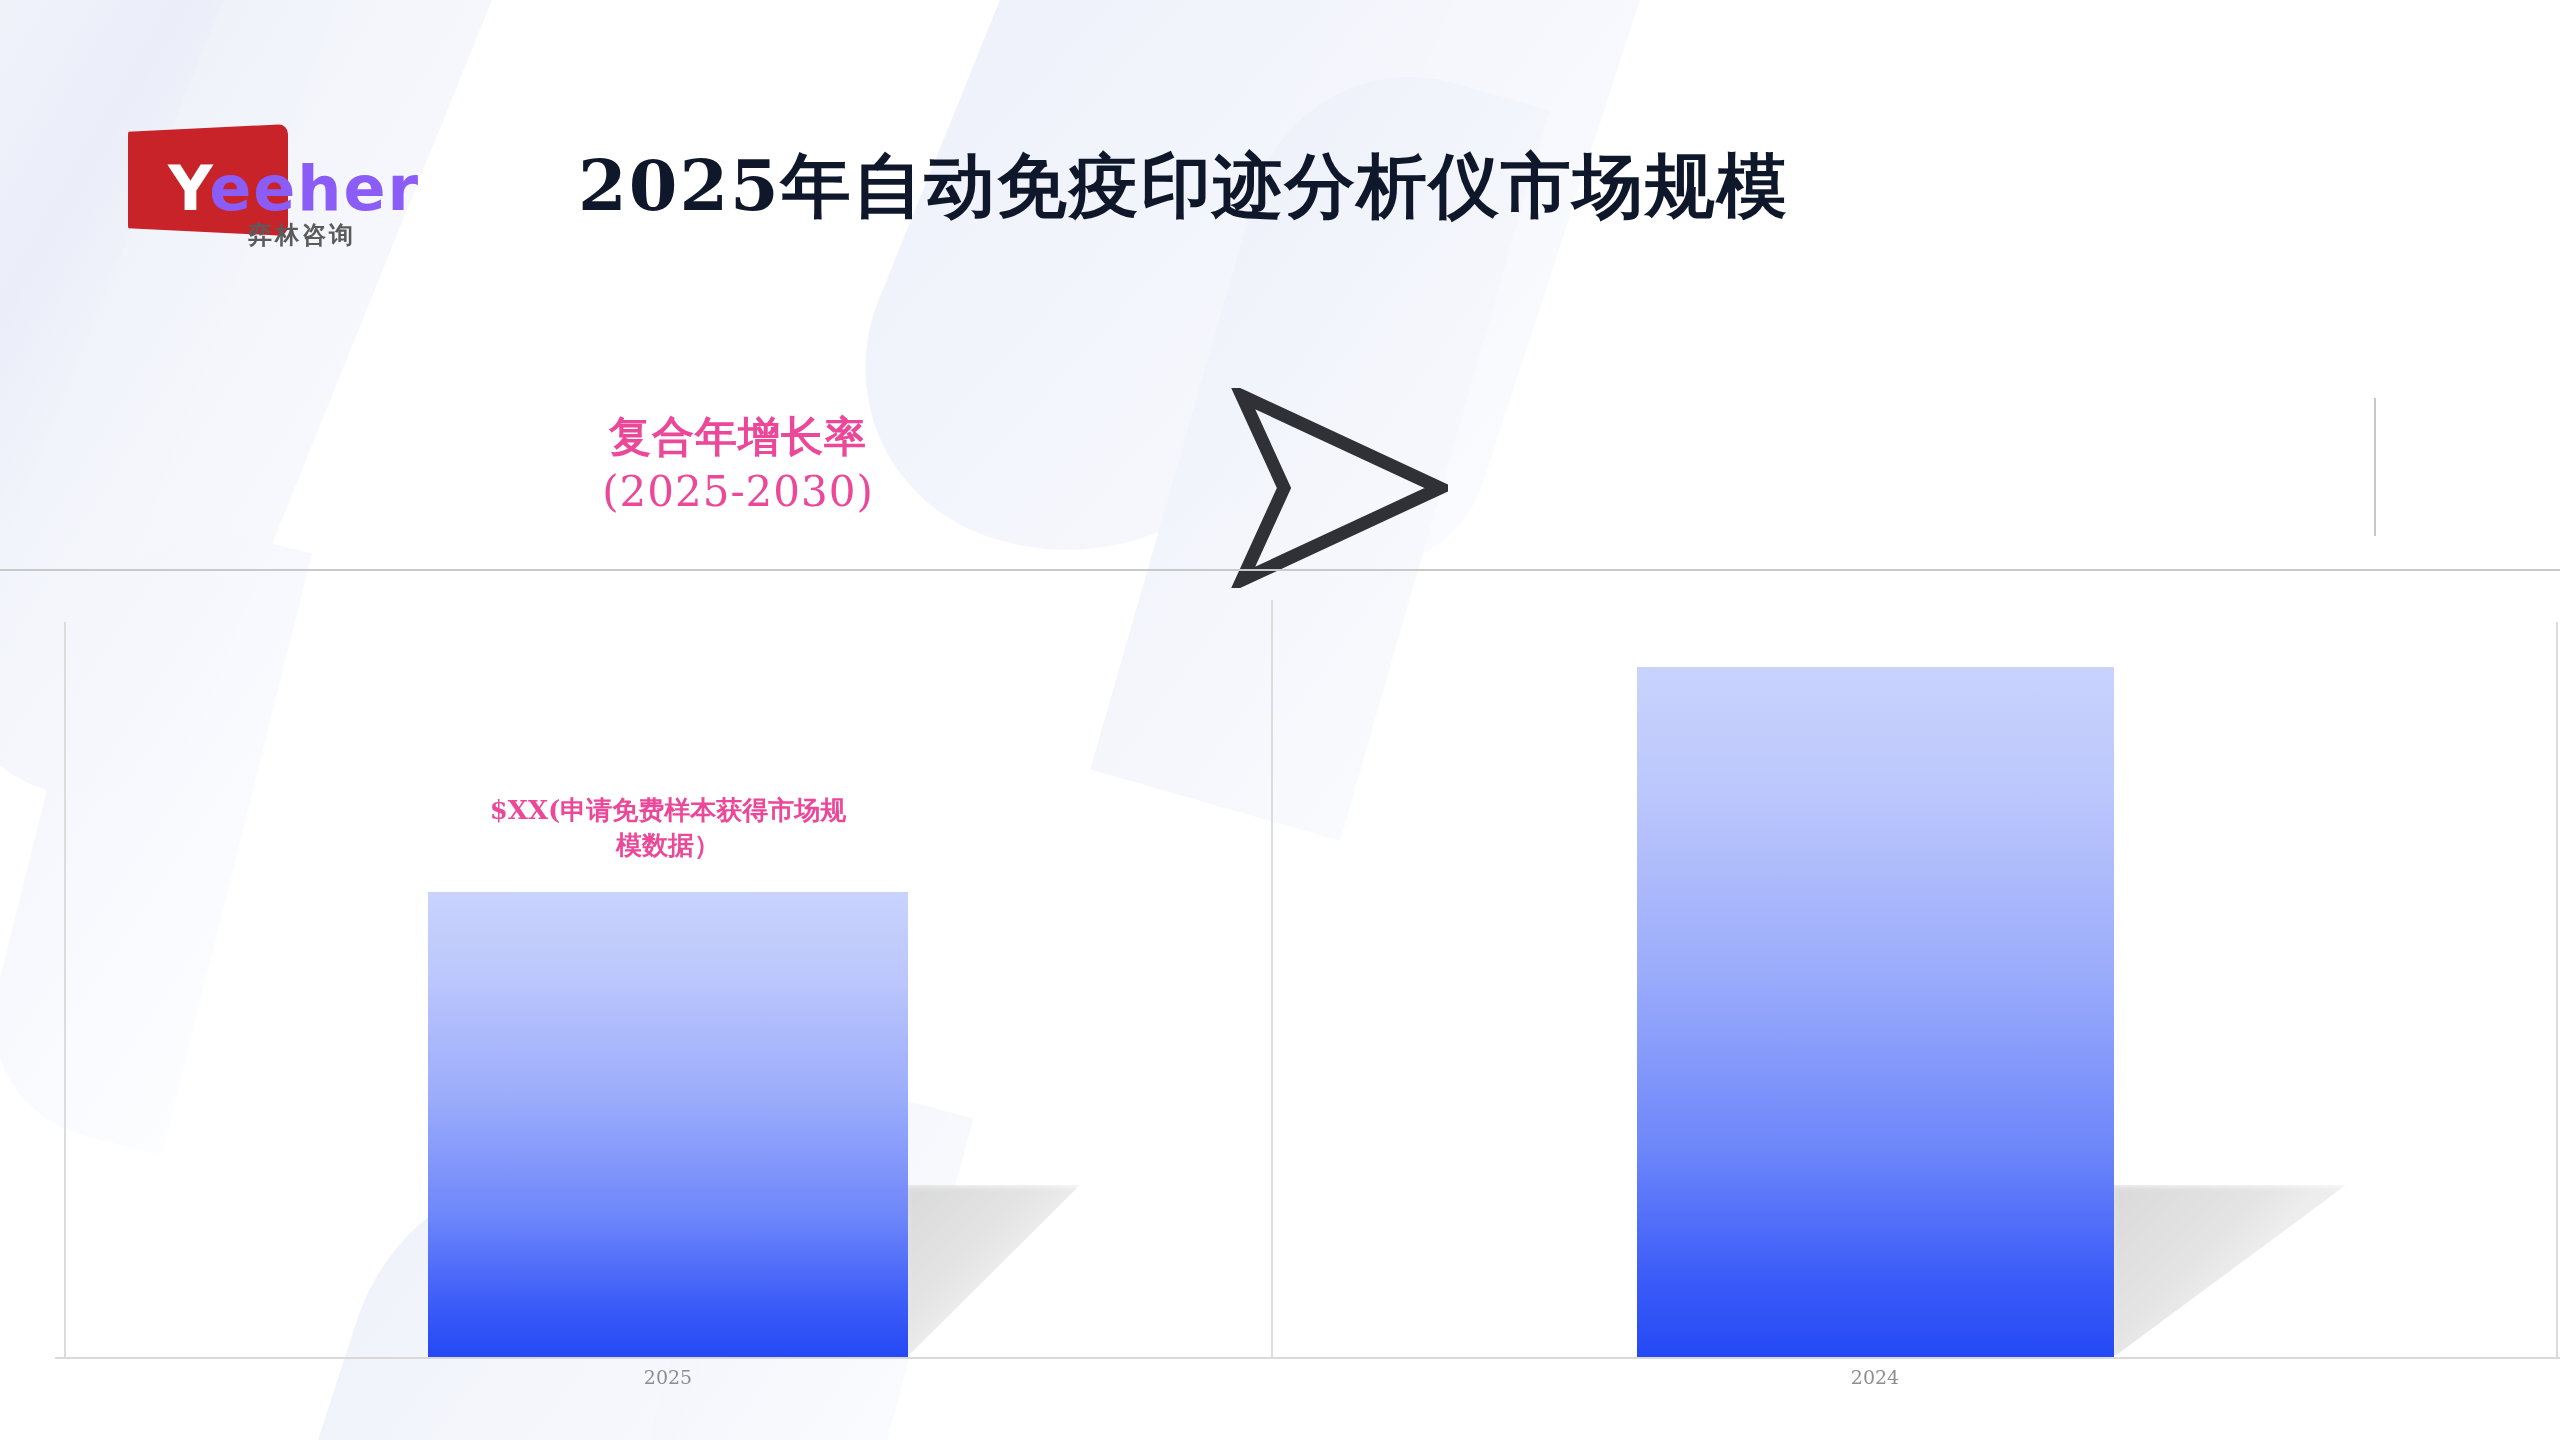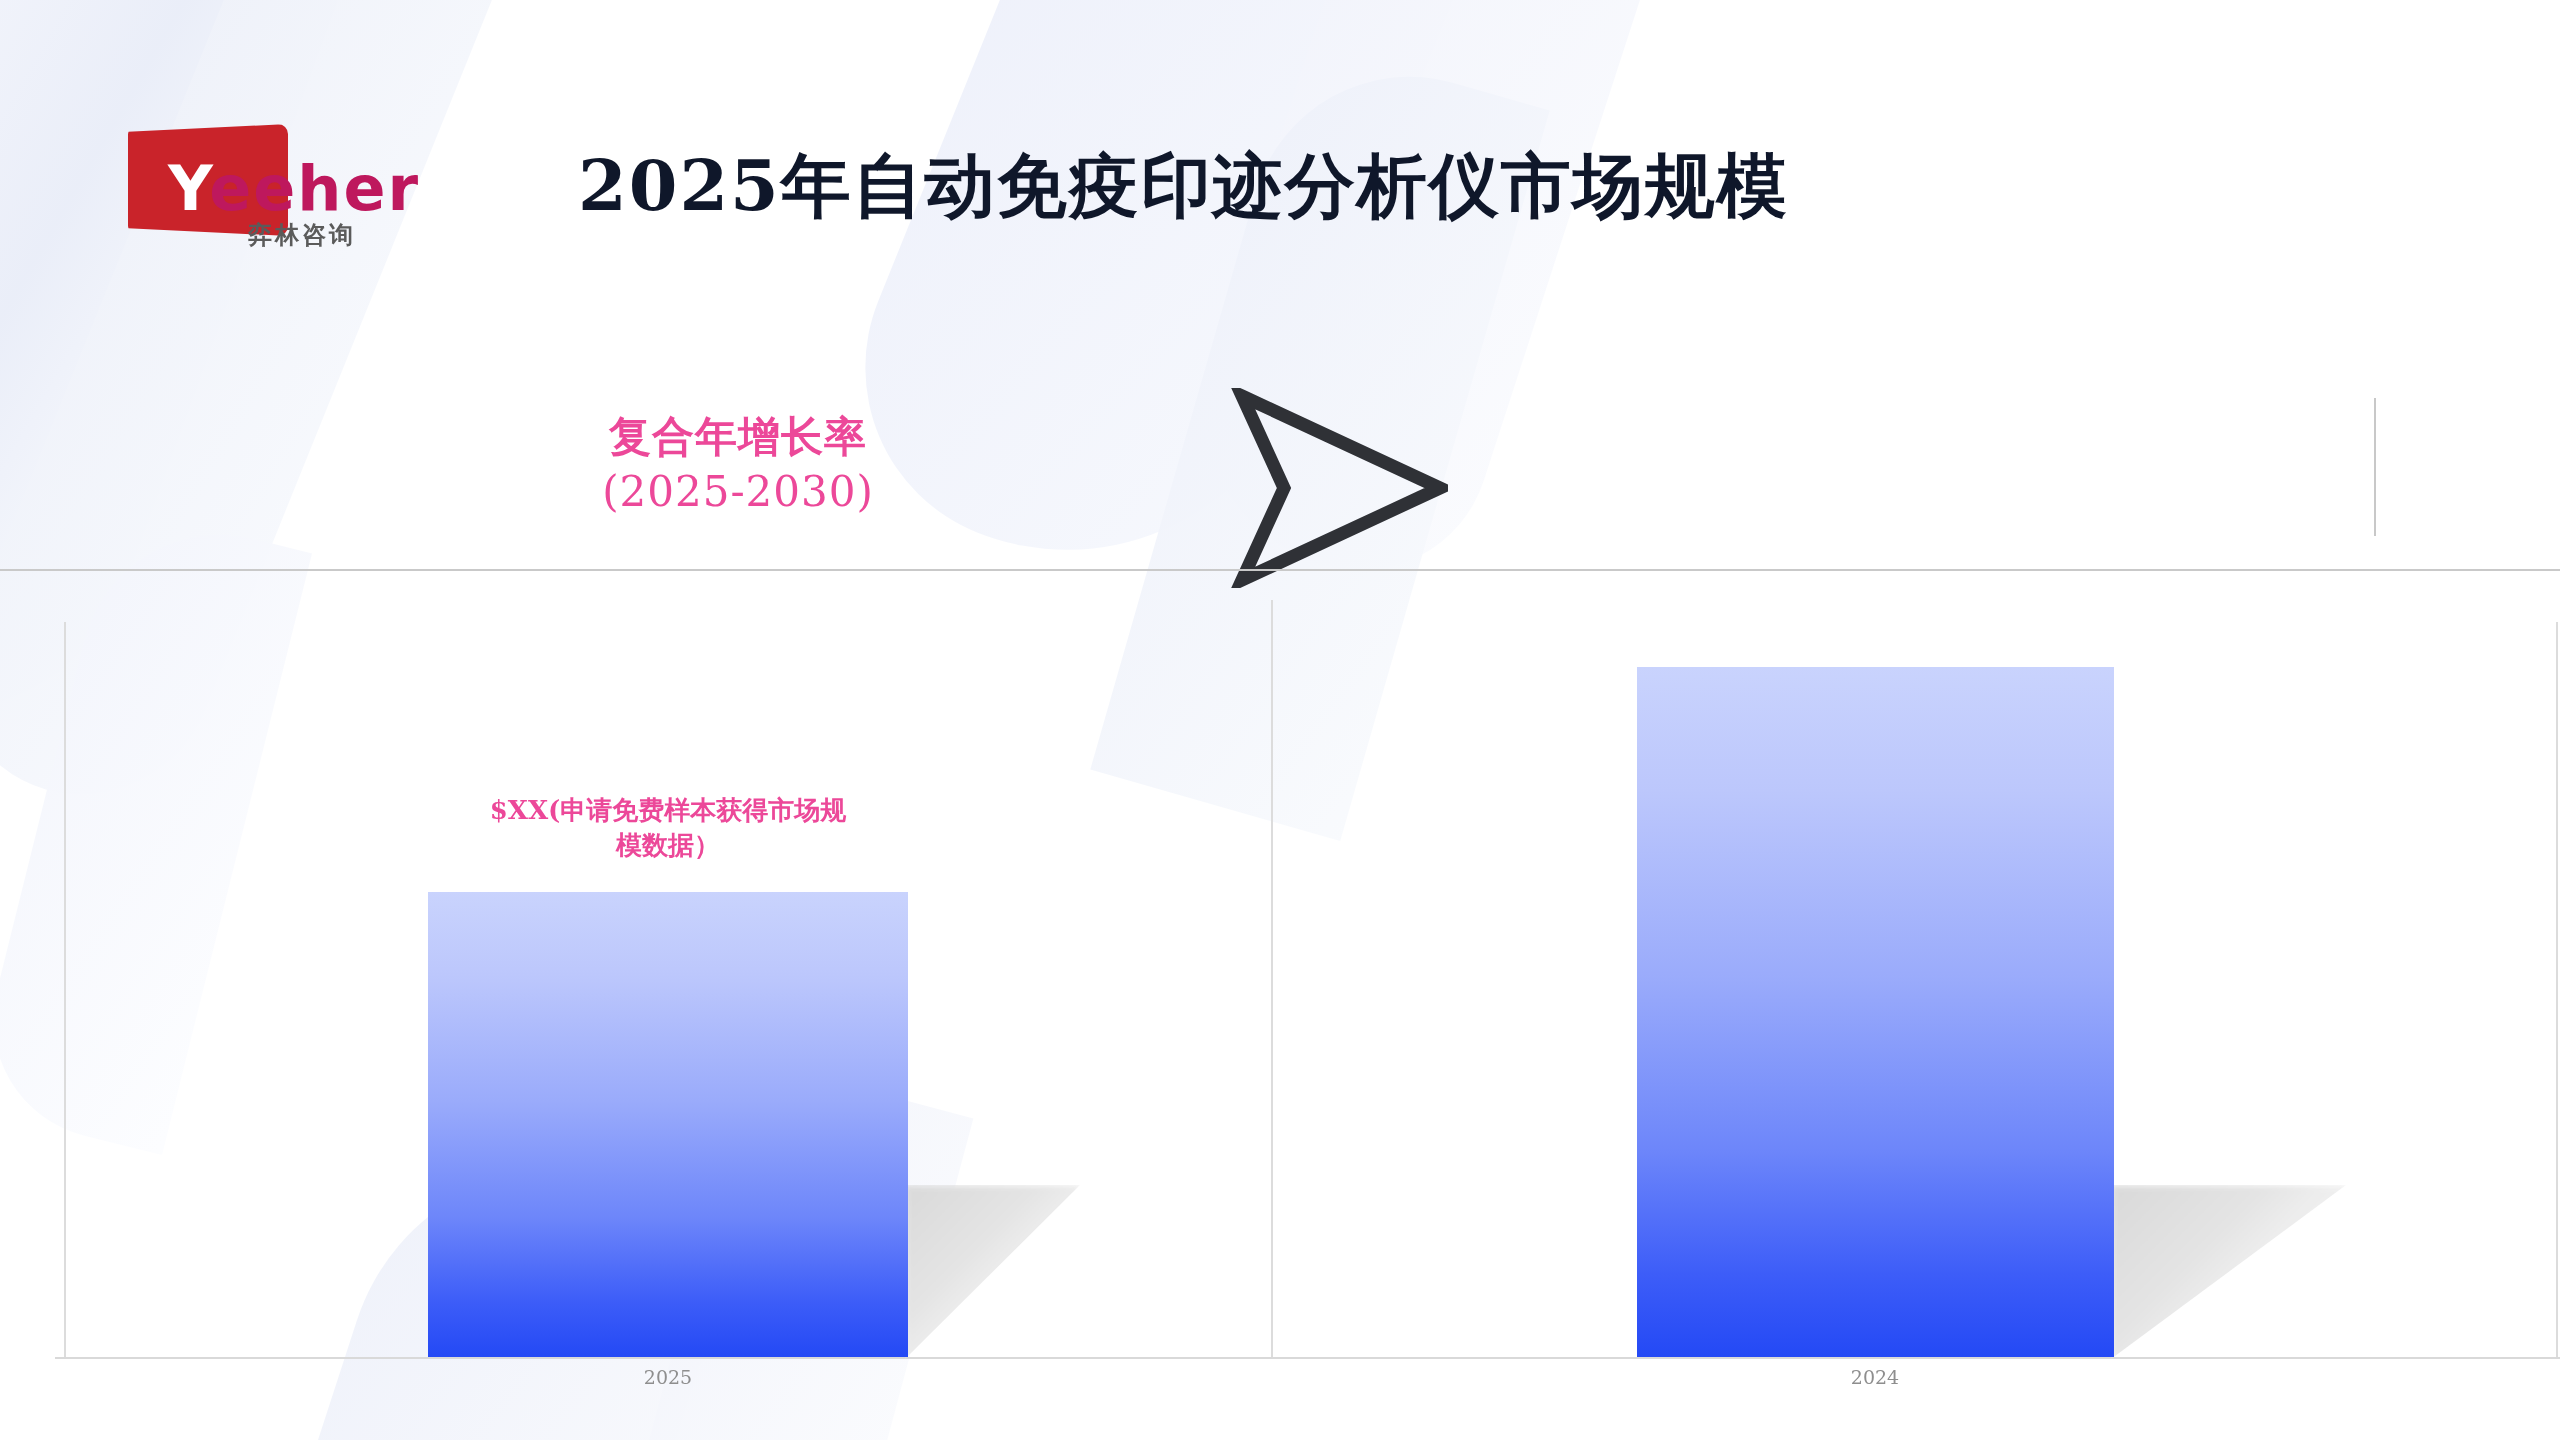--- a/index.html
+++ b/index.html
@@ -129,21 +129,21 @@
     font-weight: 700;
     font-size: 62px;
     letter-spacing: 2px;
     line-height: 1;
     white-space: nowrap;
   }
   .logo-word .y {
     color: #ffffff;
   }
   .logo-word .rest {
-    color: #be185d;
+    color: #8b5cf6;
     text-align: center;
   }
   .logo-sub {
     position: absolute;
     left: 120px;
     top: 97px;
     font-family: "DejaVu Sans", sans-serif;
     font-weight: 700;
     font-size: 24px;
     letter-spacing: 3px;

